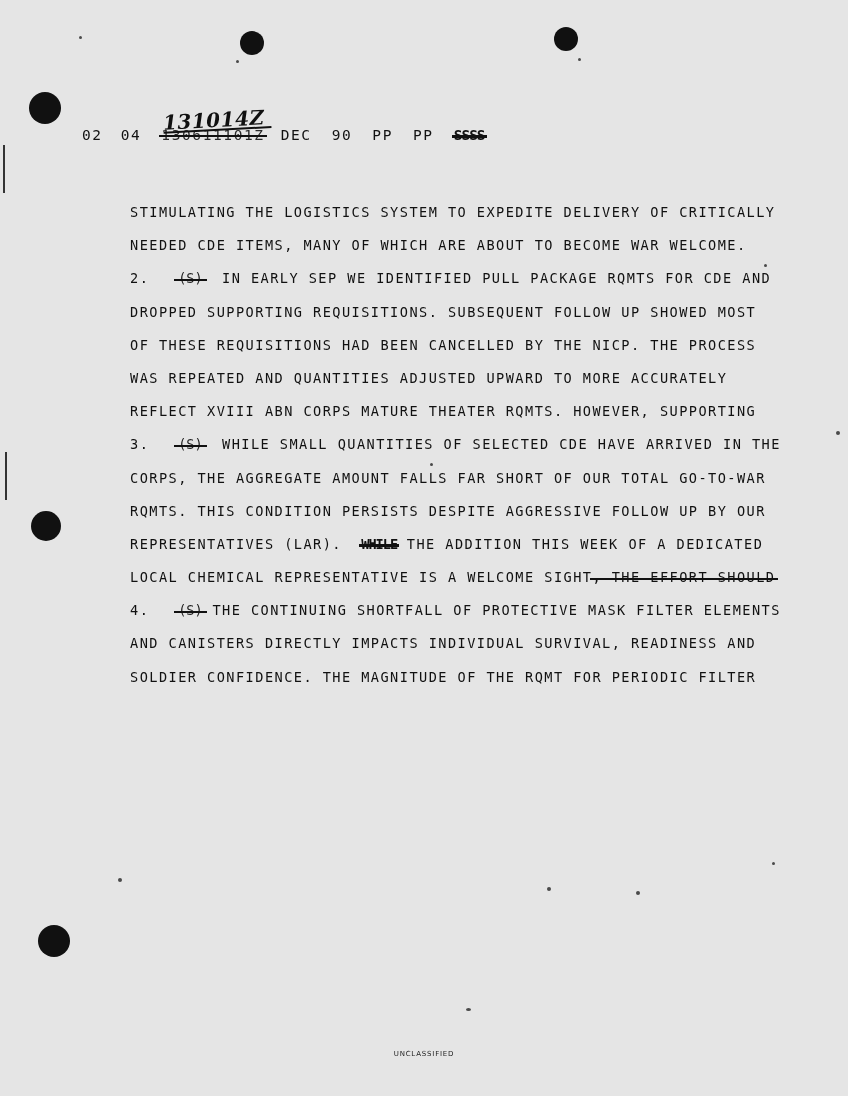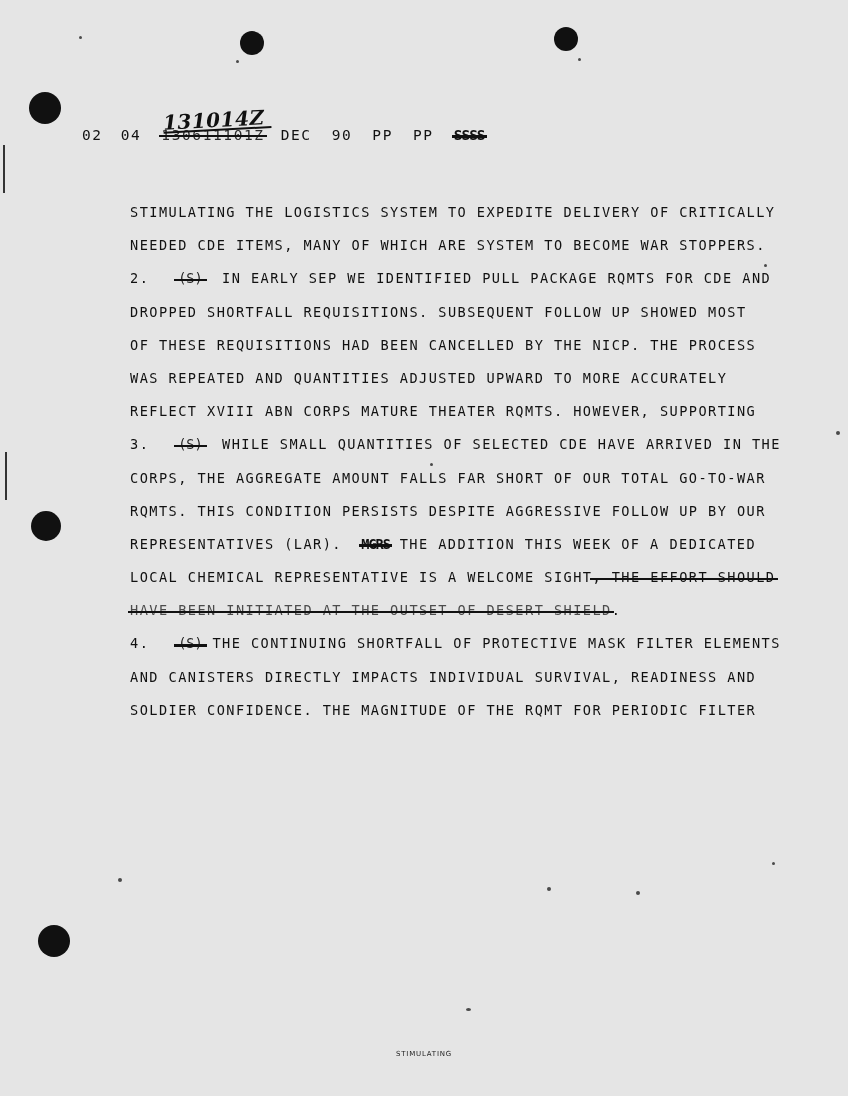--- a/index.html
+++ b/index.html
@@ -194,56 +194,53 @@
 
   <div class="header-line">
     <span class="hdr-a">02</span><span class="hdr-b">04</span><span class="hdr-dtg struck">130611101Z</span><span class="hdr-b">DEC</span><span class="hdr-b">90</span><span class="hdr-b">PP</span><span class="hdr-b">PP</span><span class="bold-blob">SSSS</span>
   </div>
 
   <div class="handwrite">131014Z</div>
 
   <div class="body-text">
 
     <span class="ln">STIMULATING THE LOGISTICS SYSTEM TO EXPEDITE DELIVERY OF CRITICALLY</span>
-    <span class="ln">NEEDED CDE ITEMS, MANY OF WHICH ARE SYSTEM TO BECOME WAR STOPPERS.</span>
+    <span class="ln">NEEDED CDE ITEMS, MANY OF WHICH ARE ABOUT TO BECOME WAR WELCOME.</span>
 
     <span class="ln">
       <span>2.</span>
       &nbsp;&nbsp;<span class="mark blob">(S)</span>&nbsp;&nbsp;<span>IN EARLY SEP WE IDENTIFIED PULL PACKAGE RQMTS FOR CDE AND</span>
     </span>
 
-    <span class="ln">DROPPED SHORTFALL REQUISITIONS.  SUBSEQUENT FOLLOW UP SHOWED MOST</span>
+    <span class="ln">DROPPED SUPPORTING REQUISITIONS.  SUBSEQUENT FOLLOW UP SHOWED MOST</span>
     <span class="ln">OF THESE REQUISITIONS HAD BEEN CANCELLED BY THE NICP.  THE PROCESS</span>
     <span class="ln">WAS REPEATED AND QUANTITIES ADJUSTED UPWARD TO MORE ACCURATELY</span>
     <span class="ln">REFLECT XVIII ABN CORPS MATURE THEATER RQMTS.  HOWEVER, SUPPORTING</span>
 
     <span class="ln">
       <span>3.</span>
       &nbsp;&nbsp;<span class="mark blob">(S)</span>&nbsp;&nbsp;<span>WHILE SMALL QUANTITIES OF SELECTED CDE HAVE ARRIVED IN THE</span>
     </span>
 
     <span class="ln">CORPS, THE AGGREGATE AMOUNT FALLS FAR SHORT OF OUR TOTAL GO-TO-WAR</span>
     <span class="ln">RQMTS.  THIS CONDITION PERSISTS DESPITE AGGRESSIVE FOLLOW UP BY OUR</span>
 
     <span class="ln">
-      <span>REPRESENTATIVES (LAR).</span>&nbsp;&nbsp;<span class="bold-blob">MGRS</span>&nbsp;<span>THE ADDITION THIS WEEK OF A DEDICATED</span>
+      <span>REPRESENTATIVES (LAR).</span>&nbsp;&nbsp;<span class="bold-blob">WHILE</span>&nbsp;<span>THE ADDITION THIS WEEK OF A DEDICATED</span>
     </span>
 
     <span class="ln">
       <span>LOCAL CHEMICAL REPRESENTATIVE IS A WELCOME SIGHT</span><span class="strike-long">, THE EFFORT SHOULD</span>
     </span>
 
-    <span class="ln">
-      <span class="strike-long faded">HAVE BEEN INITIATED AT THE OUTSET OF DESERT SHIELD</span><span>.</span>
-    </span>
 
     <span class="ln">
       <span>4.</span>
       &nbsp;&nbsp;<span class="mark blob">(S)</span>&nbsp;<span>THE CONTINUING SHORTFALL OF PROTECTIVE MASK FILTER ELEMENTS</span>
     </span>
 
     <span class="ln">AND CANISTERS DIRECTLY IMPACTS INDIVIDUAL SURVIVAL, READINESS AND</span>
     <span class="ln">SOLDIER CONFIDENCE.  THE MAGNITUDE OF THE RQMT FOR PERIODIC FILTER</span>
   </div>
 
-  <div class="footer-class">STIMULATING</div>
+  <div class="footer-class">UNCLASSIFIED</div>
 
 </div>
 
 </body></html>

